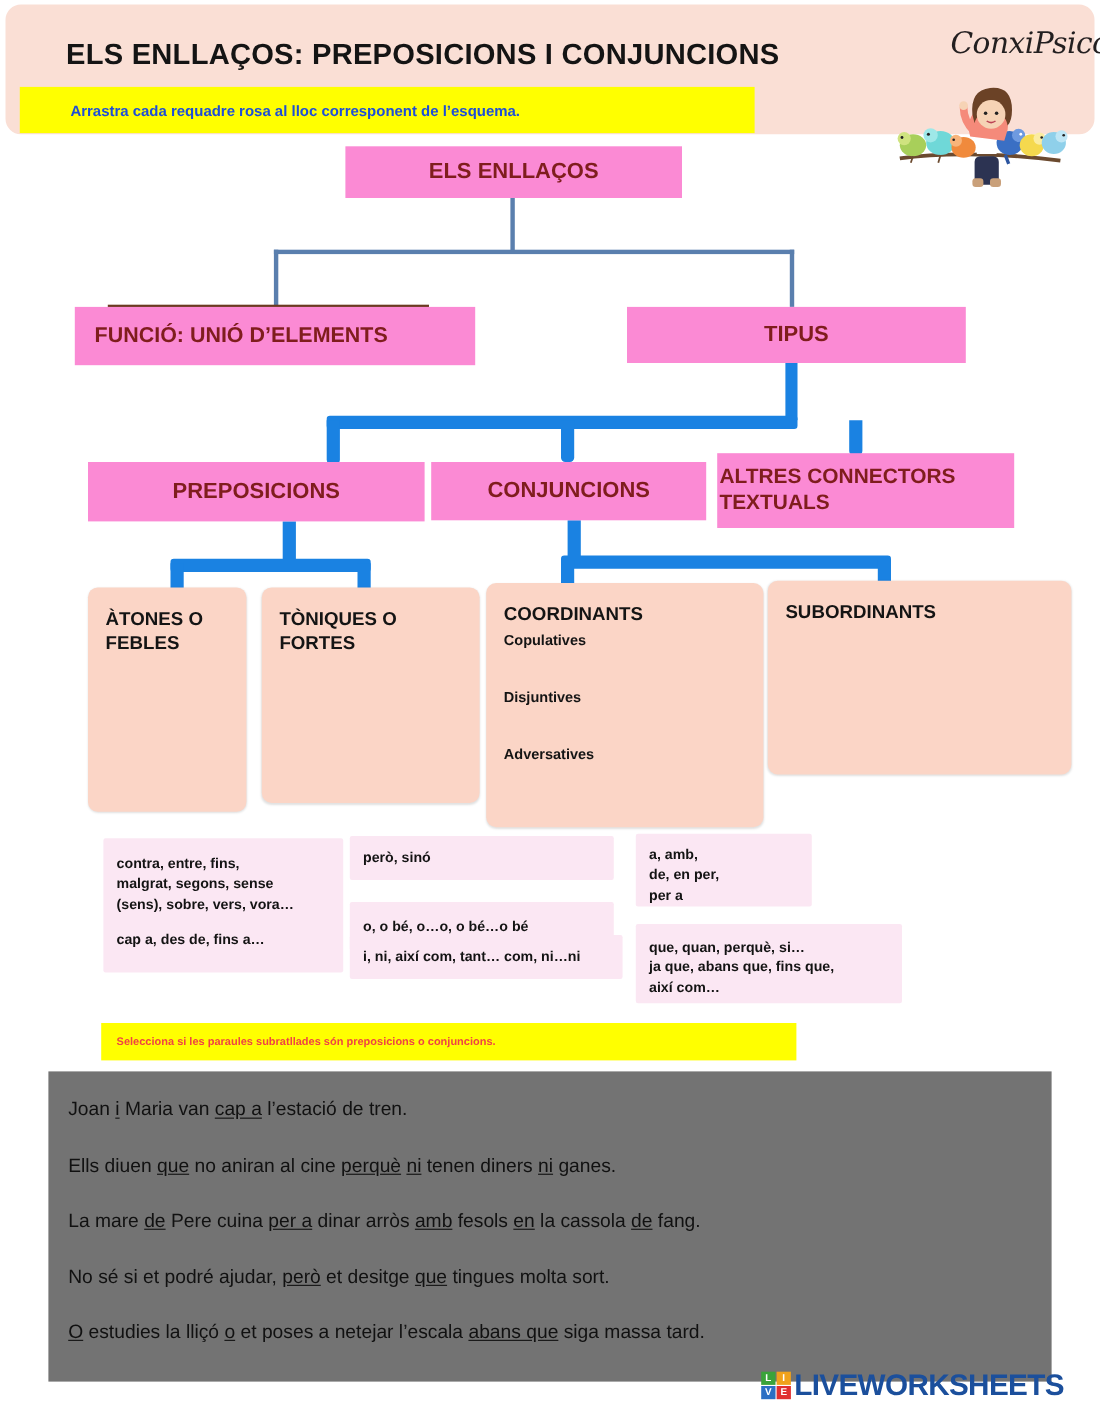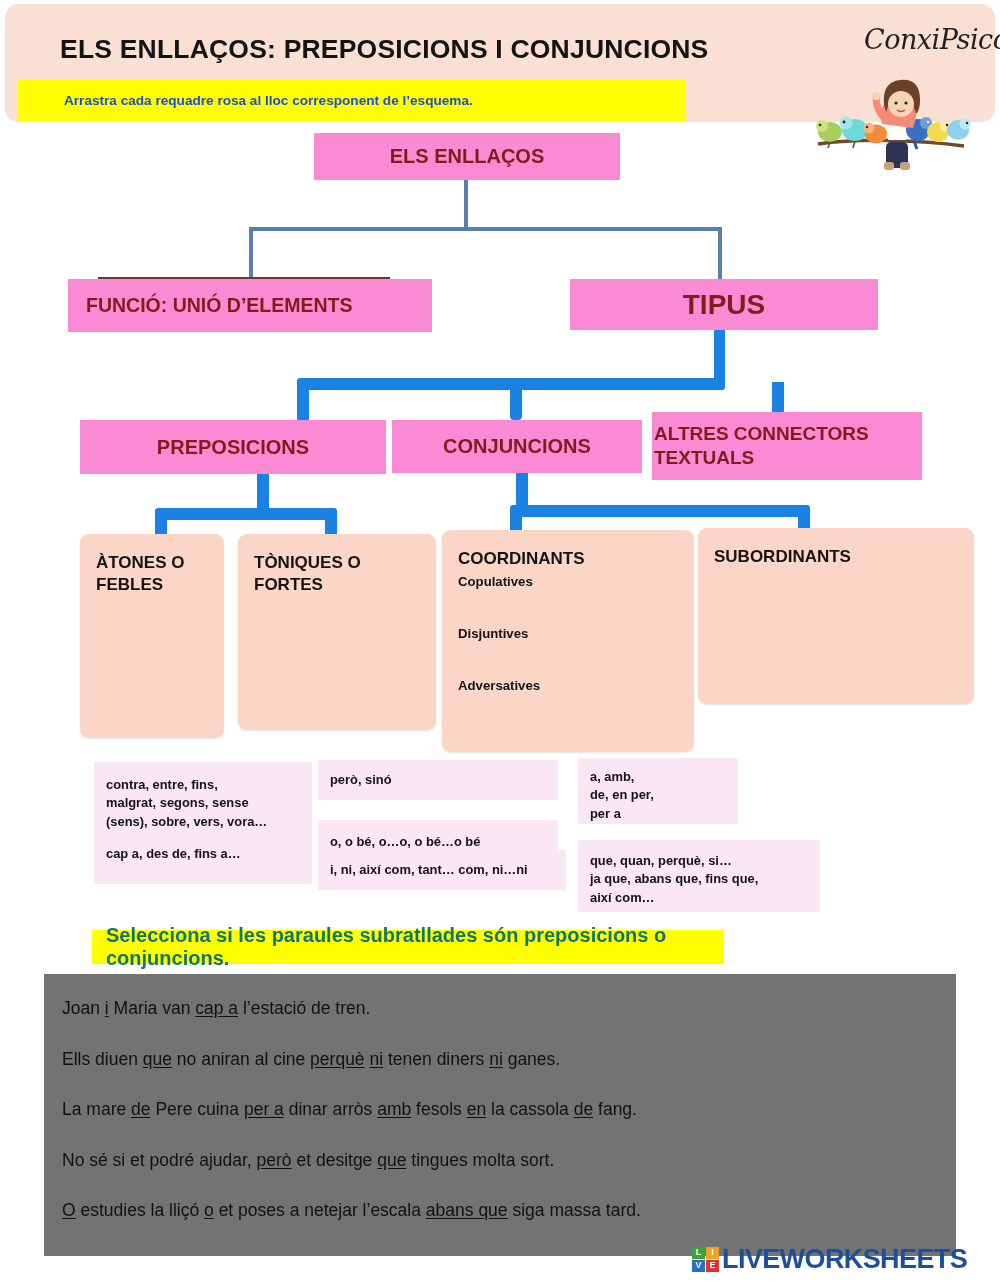--- a/index.html
+++ b/index.html
@@ -43,21 +43,21 @@
   
   .pink-node{
     background:#fb8ad4;color:#7f1d1d;font-weight:bold;
     display:flex;align-items:center;
   }
   .pink-node.center{justify-content:center;}
 
   #node-els-enllacos{left:314px;top:133px;width:306px;height:47px;font-size:20px;}
   #node-funcio{left:68px;top:279px;width:364px;height:53px;font-size:19.5px;padding-left:18px;}
   #funcio-topline{left:98px;top:277px;width:292px;height:3px;background:#6b3a20;}
-  #node-tipus{left:570px;top:279px;width:308px;height:51px;font-size:28px;}
+  #node-tipus{left:570px;top:279px;width:308px;height:51px;font-size:20px;}
   #node-preposicions{left:80px;top:420px;width:306px;height:54px;font-size:20px;}
   #node-conjuncions{left:392px;top:420px;width:250px;height:53px;font-size:20px;}
   #node-altres{left:652px;top:412px;width:270px;height:68px;font-size:19px;line-height:1.25;padding-left:2px;}
 
   
   .wire{background:#5a7fae;}
   #w-root-v{left:464px;top:180px;width:4px;height:48px;}
   #w-root-h{left:249px;top:227px;width:473px;height:4px;}
   #w-left-v{left:249px;top:227px;width:4px;height:52px;}
   #w-right-v{left:718px;top:227px;width:4px;height:52px;}
@@ -109,21 +109,21 @@
   #chip-disjuntives{left:318px;top:804px;width:240px;height:44px;padding-top:13px;margin-top:16px;}
   #chip-copulatives{left:318px;top:850px;width:248px;height:40px;padding-top:11px;}
   #chip-prep-atones{left:578px;top:758px;width:160px;height:66px;padding-top:10px;}
   #chip-subordinants{left:578px;top:840px;width:242px;height:72px;padding-top:12px;}
 
   
   #instruction-2{
     left:92px;top:930px;width:632px;height:34px;
     background:#ffff00;display:flex;align-items:center;
   }
-  #instruction-2 span{padding-left:14px;font-size:20px;font-weight:bold;color:#0f766e;}
+  #instruction-2 span{padding-left:14px;font-size:10px;font-weight:bold;color:#ef4444;}
 
   #sentence-panel{
     left:44px;top:974px;width:912px;height:282px;
     background:#737373;padding:22px 26px 0 18px;
   }
   .sentence{
     font-size:17.5px;color:#111;line-height:1.4;margin-bottom:26px;
     white-space:nowrap;
   }
   .u{text-decoration:underline;text-underline-offset:2px;}

